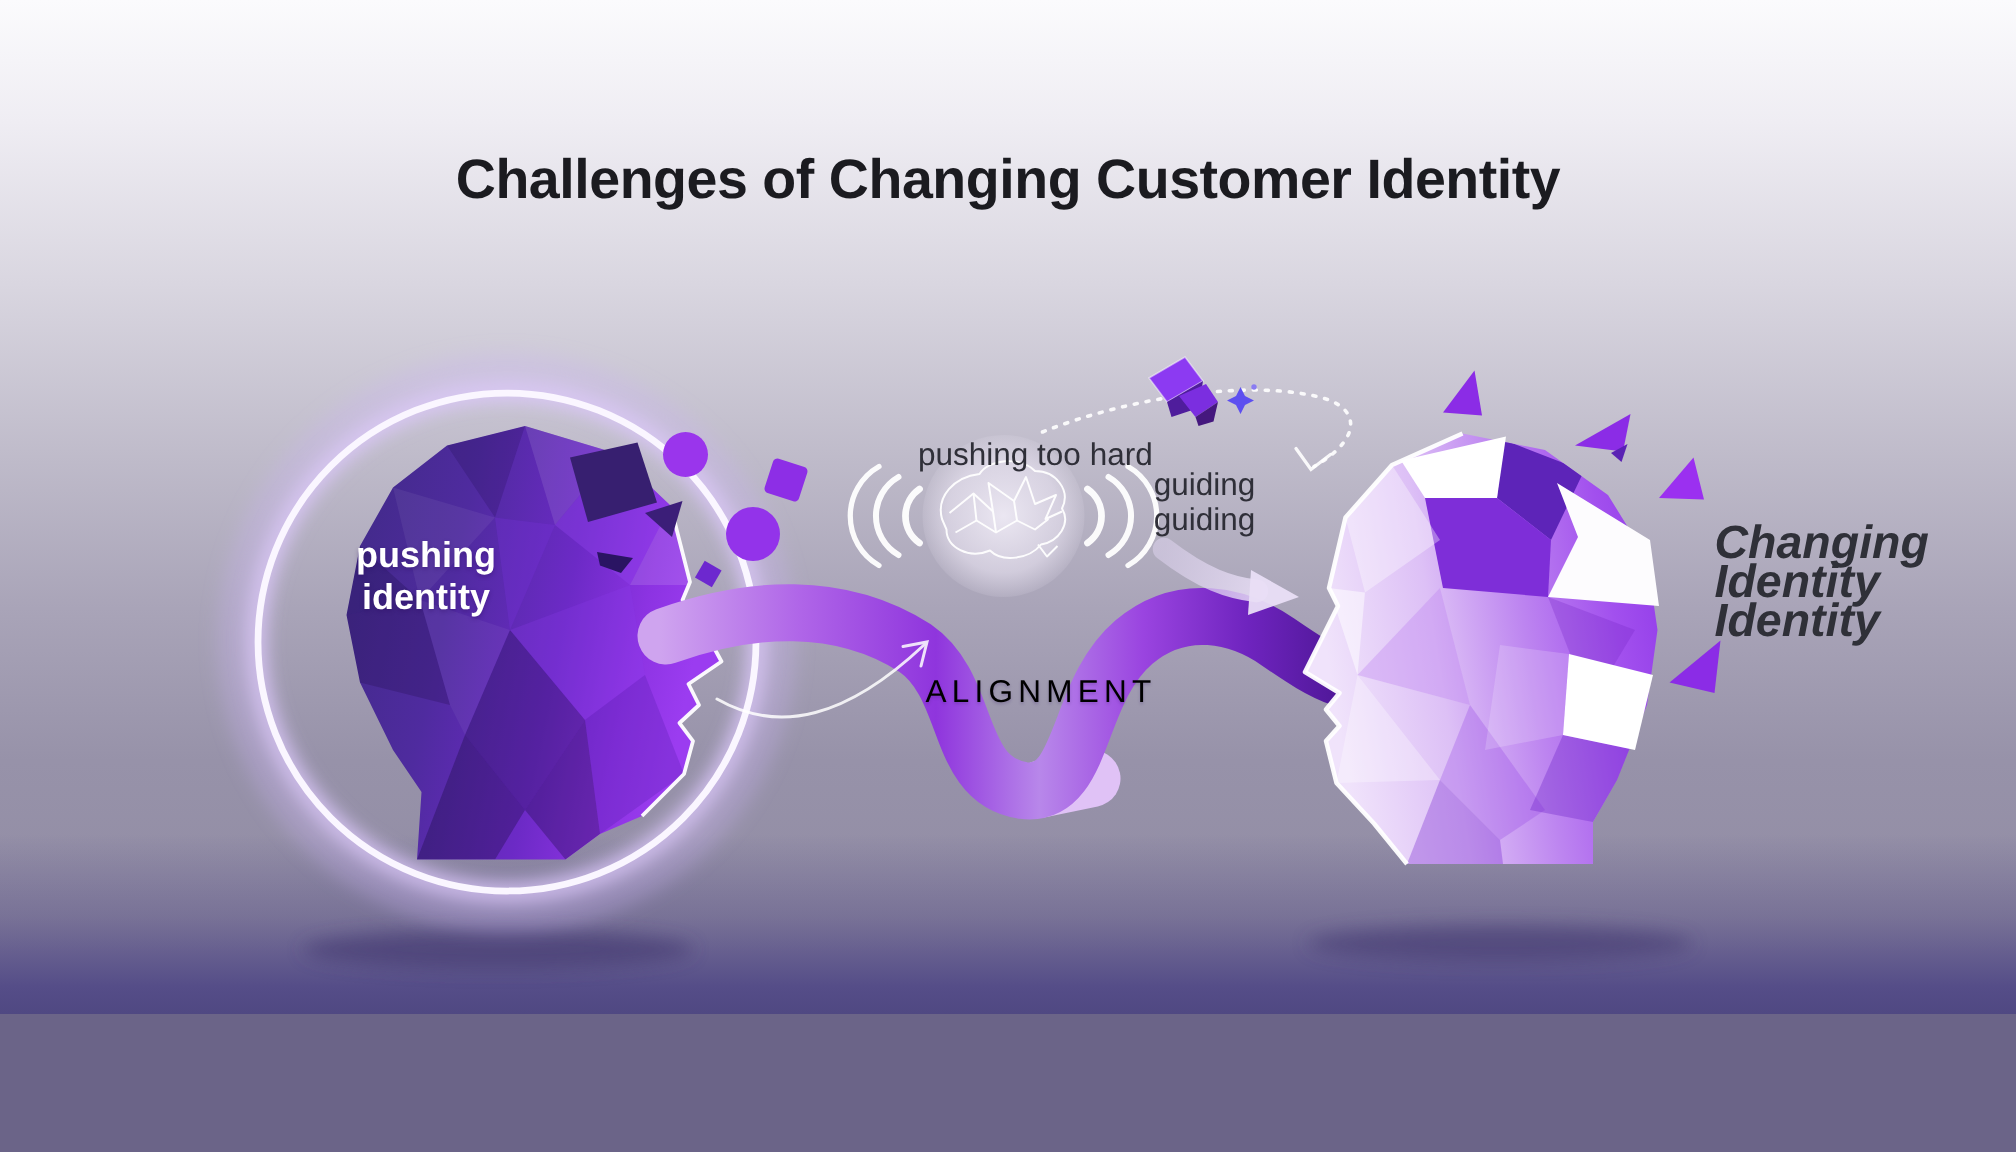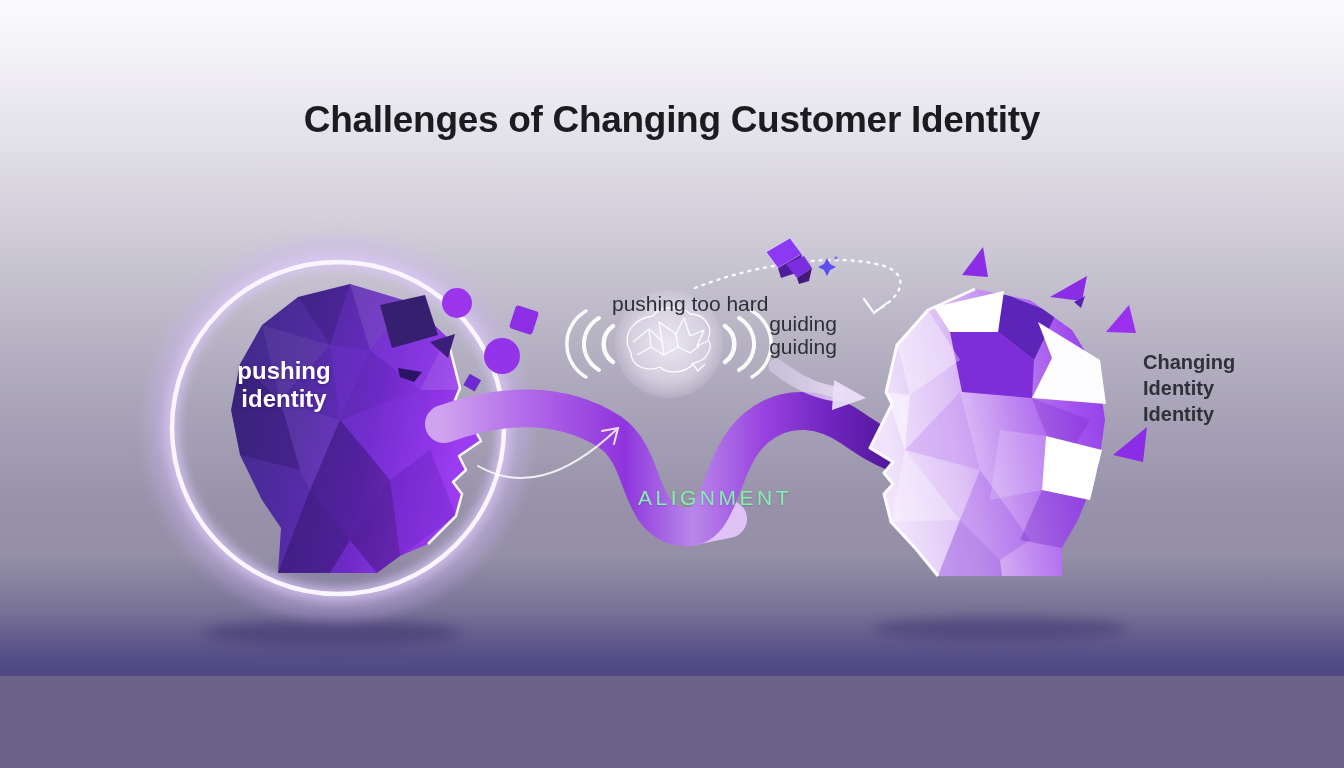--- a/index.html
+++ b/index.html
@@ -25,25 +25,25 @@
   }
   .left-label{
     left:194px;top:357px;width:180px;text-align:center;
     font-size:24px;font-weight:700;color:#ffffff;line-height:28px;
     text-shadow:0 1px 3px rgba(40,10,90,.35);
   }
   .small-label{font-size:21px;font-weight:400;color:#2f2f38;}
   .pushing-label{left:612px;top:252px;white-space:nowrap;margin-top:40px;}
   .guiding-label{left:740px;top:312px;width:126px;text-align:center;line-height:23px;}
   .alignment-label{
-    left:638px;top:450px;font-size:21px;font-weight:400;color:#86efac;
-    letter-spacing:3.5px;white-space:nowrap;text-shadow:0 1px 2px rgba(60,30,110,.25);margin-top:36px;
+    left:617px;top:450px;font-size:21px;font-weight:400;color:#000000;
+    letter-spacing:3.5px;white-space:nowrap;text-shadow:0 1px 2px rgba(60,30,110,.25);
   }
   .right-label{
-    left:1143px;top:349px;font-size:20px;font-weight:700;color:#2f3038;line-height:26px;
+    left:1143px;top:349px;font-size:31px;font-weight:700;color:#2f3038;line-height:26px;font-style:italic;
   }
   .line{display:block;}
 </style>
 </head>
 <body>
 
 <div class="stage">
   <div class="bg"></div>
   <div class="bg-band"></div>
 

